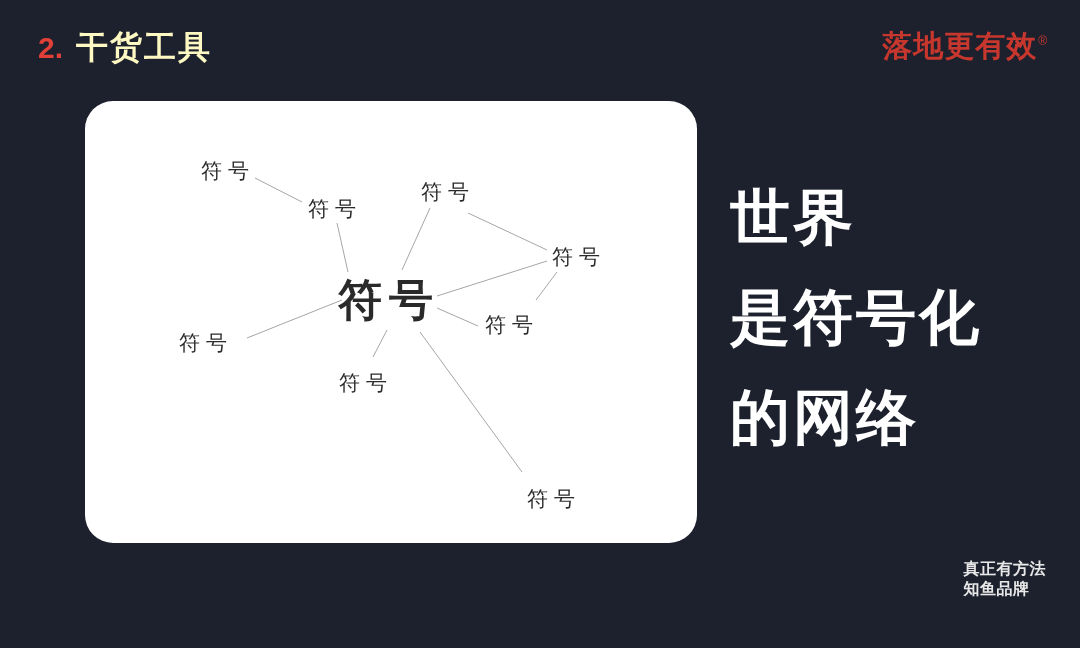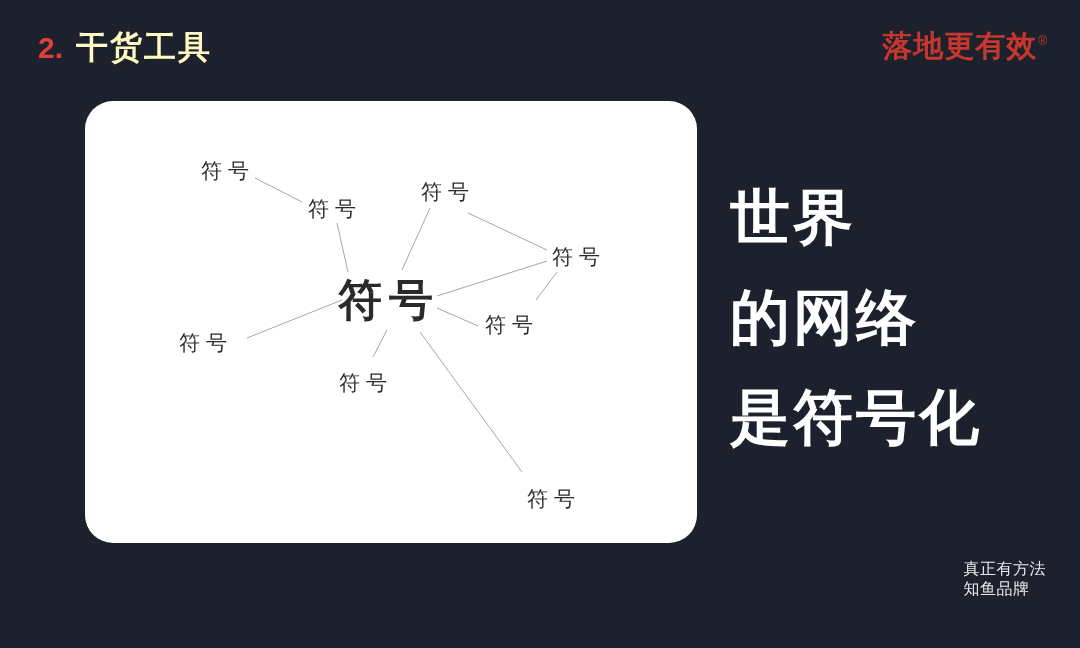--- a/index.html
+++ b/index.html
@@ -36,21 +36,21 @@
   
   .headline{
     position:absolute;left:730px;top:168px;
     color:#ffffff;font-size:60px;font-weight:800;
     line-height:100px;letter-spacing:3px;white-space:nowrap;
   }
   
   .footer-tagline{
     position:absolute;right:34px;top:559px;
     color:#e8e8e8;font-size:16px;line-height:20px;
-    letter-spacing:0.5px;text-align:left;
+    letter-spacing:0.5px;text-align:left;font-weight:bold;
   }
 </style>
 </head>
 <body>
 
 <div class="slide" style="background: rgb(28, 33, 45);">
 
   <div class="header-left">
     <span class="section-number" style="color: rgb(224, 64, 56);">2.</span>
     <span class="section-title">干货工具</span>
@@ -77,22 +77,22 @@
         <text x="494" y="156" text-anchor="middle" dominant-baseline="central" font-size="21" font-weight="400" letter-spacing="6" fill="#2a2a2a" font-family="&quot;Liberation Serif&quot;, &quot;DejaVu Serif&quot;, serif">符号</text>
         <text x="427" y="224" text-anchor="middle" dominant-baseline="central" font-size="21" font-weight="400" letter-spacing="6" fill="#2a2a2a" font-family="&quot;Liberation Serif&quot;, &quot;DejaVu Serif&quot;, serif">符号</text>
         <text x="121" y="242" text-anchor="middle" dominant-baseline="central" font-size="21" font-weight="400" letter-spacing="6" fill="#2a2a2a" font-family="&quot;Liberation Serif&quot;, &quot;DejaVu Serif&quot;, serif">符号</text>
         <text x="281" y="282" text-anchor="middle" dominant-baseline="central" font-size="21" font-weight="400" letter-spacing="6" fill="#2a2a2a" font-family="&quot;Liberation Serif&quot;, &quot;DejaVu Serif&quot;, serif">符号</text>
         <text x="469" y="398" text-anchor="middle" dominant-baseline="central" font-size="21" font-weight="400" letter-spacing="6" fill="#2a2a2a" font-family="&quot;Liberation Serif&quot;, &quot;DejaVu Serif&quot;, serif">符号</text>
       </svg>
   </div>
 
   <div class="headline" style="color: rgb(255, 255, 255);">
     <div>世界</div>
+    <div>是符号化</div>
     <div>的网络</div>
-    <div>是符号化</div>
   </div>
 
   <div class="footer-tagline">
     <div>真正有方法</div>
     <div>知鱼品牌</div>
   </div>
 
 </div>
 
 </body></html>

